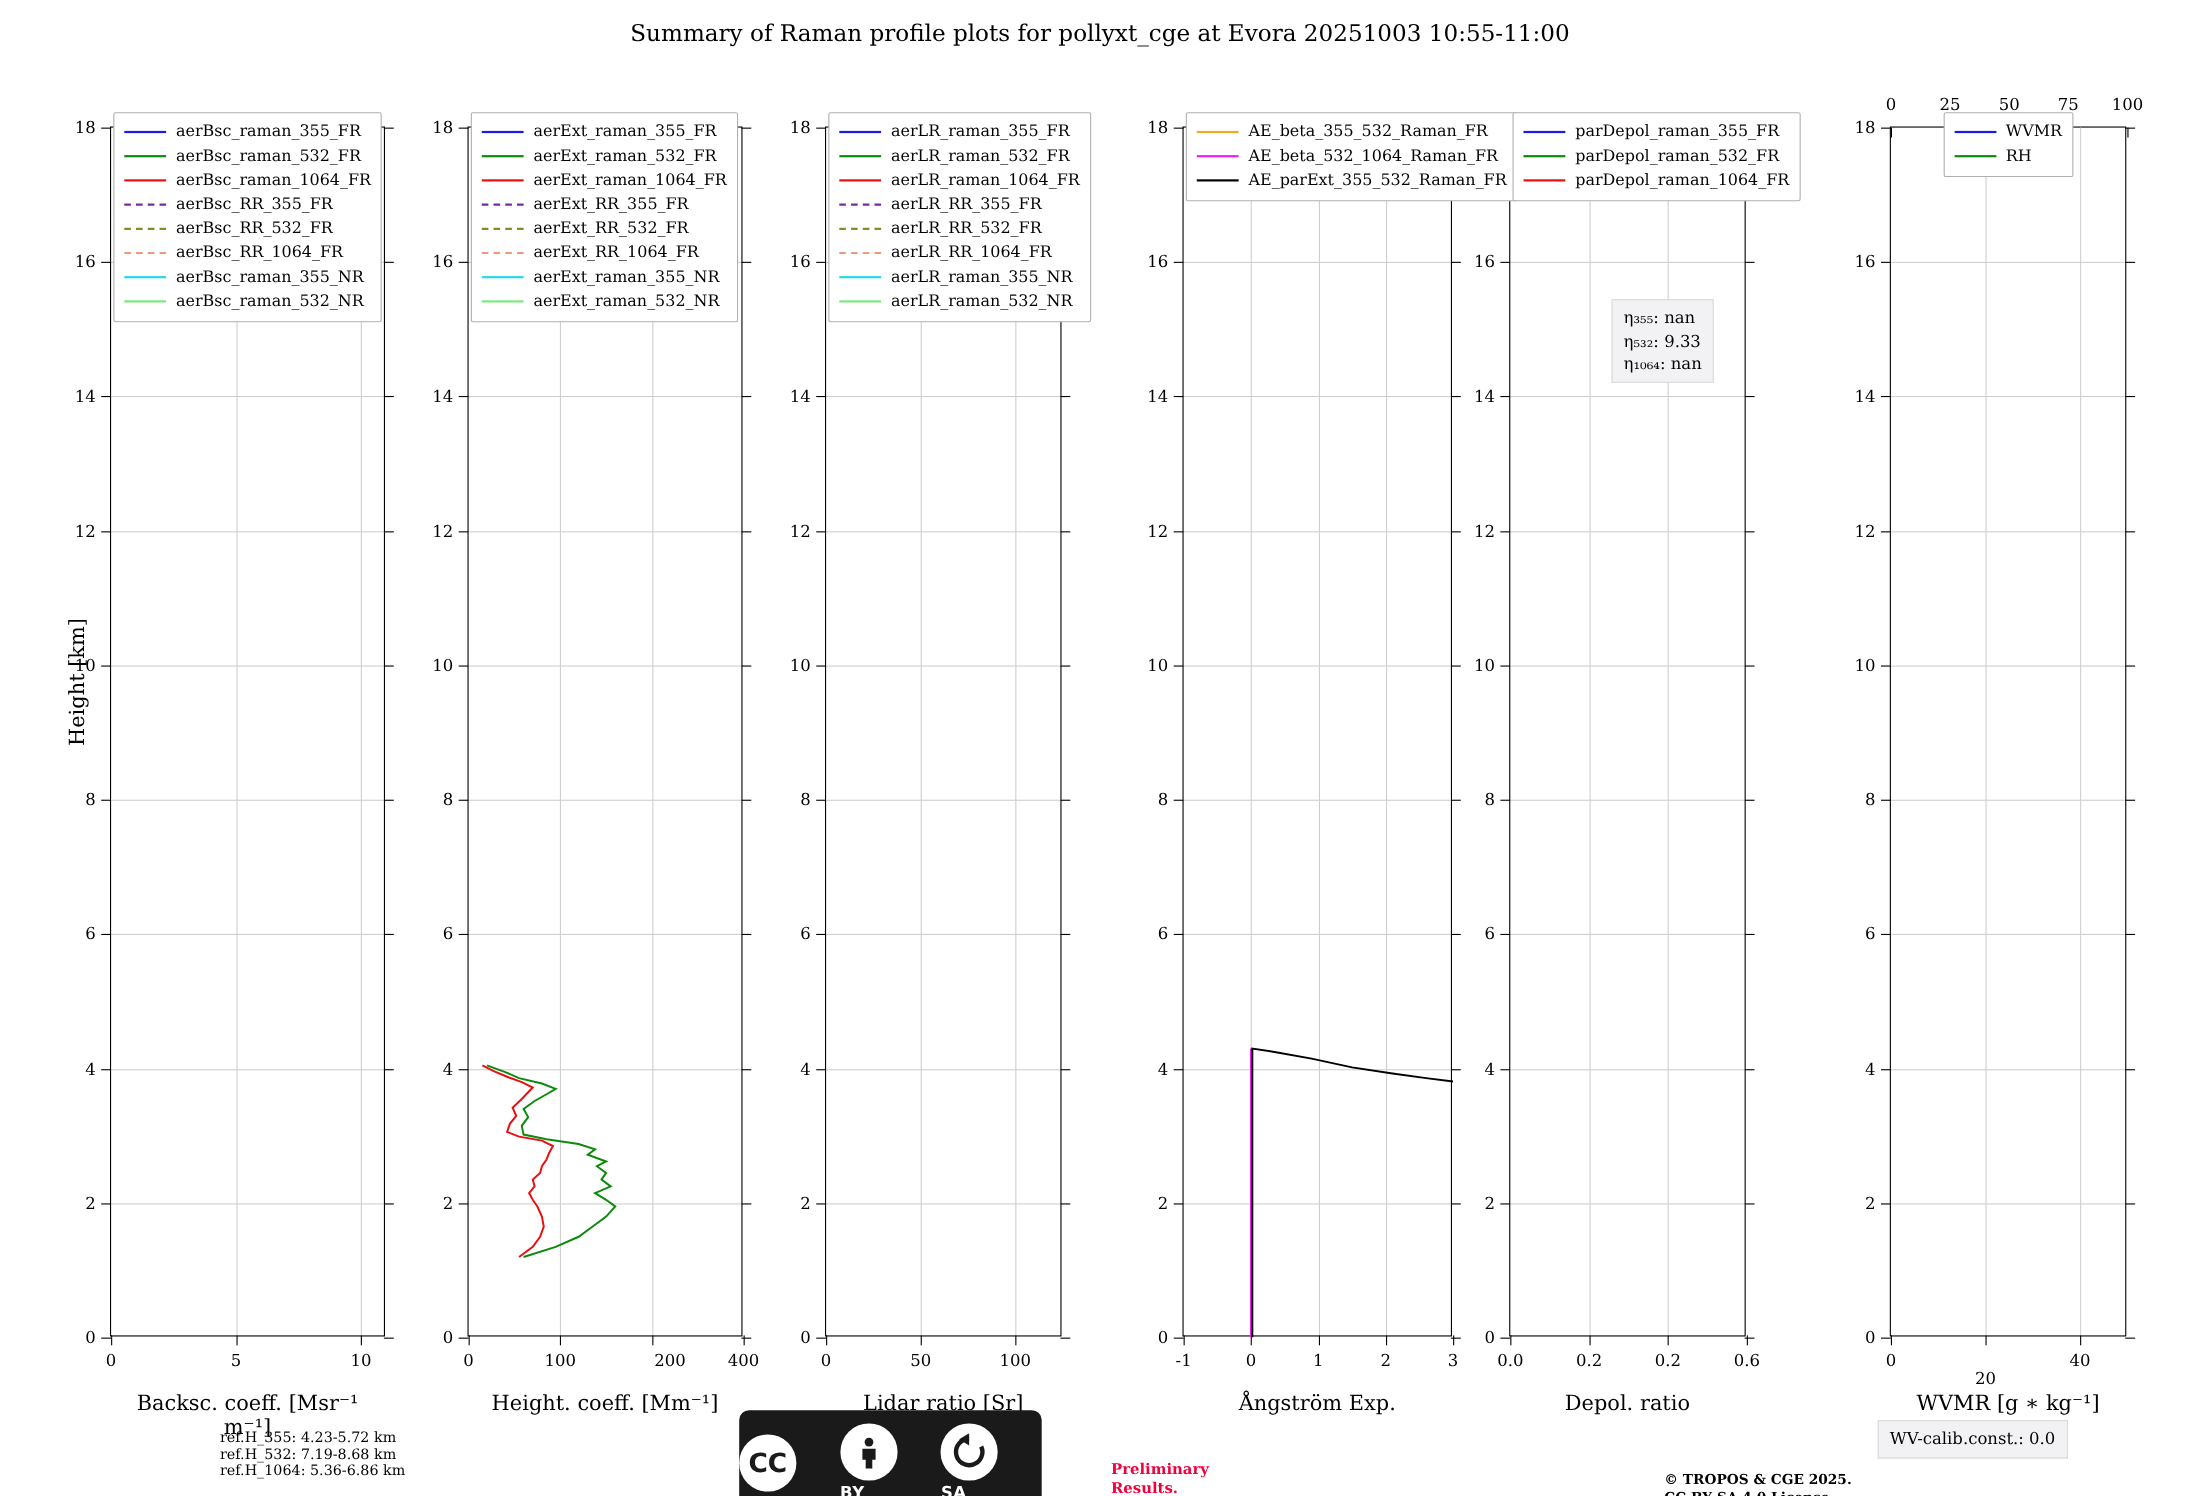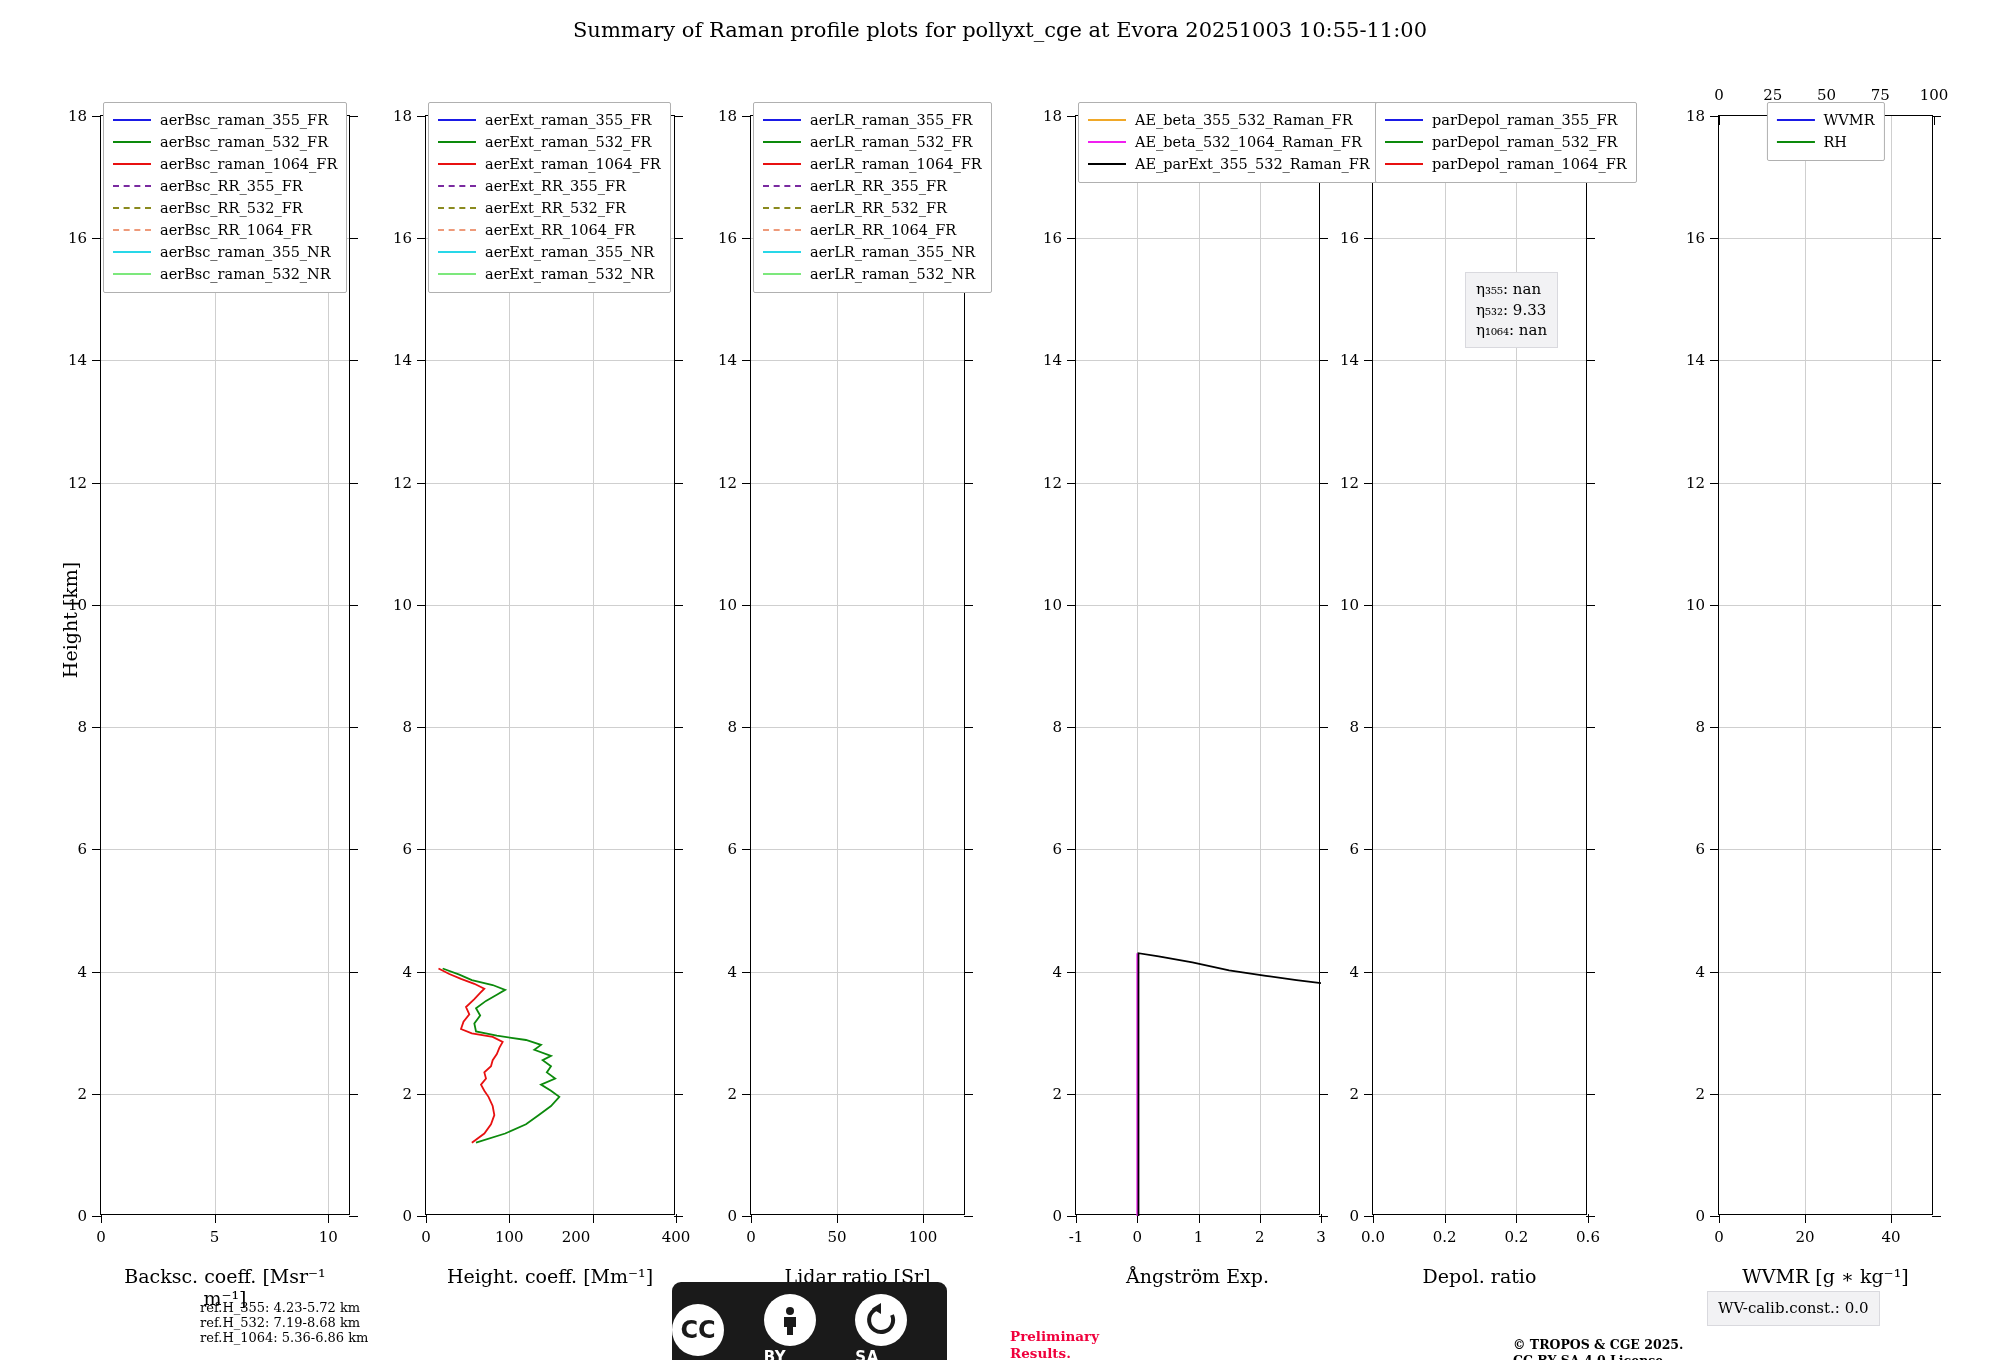--- a/index.html
+++ b/index.html
@@ -196,21 +196,21 @@
         <div class="ytick" style="top: 0px;"></div>
         <div class="ytick-r" style="top: 0px;"></div>
         <div class="ylab" style="top: 0px;">18</div>
         <div class="xtick" style="left: 0px;"></div>
         <div class="xlab" style="left: 0px;">0</div>
         <div class="vgridline" style="left: 83.3333px;"></div>
         <div class="xtick" style="left: 83.3333px;"></div>
         <div class="xlab" style="left: 83.3333px;">100</div>
         <div class="vgridline" style="left: 166.667px;"></div>
         <div class="xtick" style="left: 166.667px;"></div>
-        <div class="xlab" style="left: 150px;">200</div>
+        <div class="xlab" style="left: 183px;">200</div>
         <div class="xtick" style="left: 250px;"></div>
         <div class="xlab" style="left: 250px;">400</div>
         <svg width="250" height="1100" style="position: absolute; left: 0px; top: 0px;">
           <path d="M50.00 1026.67 L79.17 1017.50 L100.00 1008.33 L112.50 999.17 L125.00 990.00 L133.33 980.83 L125.00 974.72 L115.00 968.61 L129.17 962.50 L120.83 956.39 L125.00 950.28 L116.67 944.17 L125.00 939.89 L108.33 933.78 L115.00 928.89 L100.00 924.00 L70.83 919.72 L50.00 915.44 L48.33 907.50 L54.17 899.56 L50.00 892.22 L60.00 884.89 L70.83 878.78 L79.17 873.89 L66.67 869.00 L45.83 864.11 L33.33 858.61 L16.67 852.50" fill="none" stroke="#0c8a0c" stroke-width="1.8"></path>
           <path d="M45.83 1026.67 L58.33 1017.50 L65.00 1008.33 L68.33 999.17 L66.67 990.00 L62.50 980.83 L58.33 974.72 L55.00 968.61 L60.00 962.50 L58.33 956.39 L65.00 950.28 L66.67 944.17 L70.83 938.06 L73.33 931.94 L76.67 925.83 L66.67 920.94 L45.83 917.28 L35.00 913.00 L37.50 905.67 L43.33 898.33 L40.00 891.00 L48.33 883.06 L54.17 876.94 L58.33 872.67 L48.33 867.78 L35.00 862.89 L23.33 858.00 L12.50 852.50" fill="none" stroke="#e81010" stroke-width="1.8"></path>
         </svg>
       </div>
       <div class="legend">
         <div class="row">
           <span class="swatch" style="border-top-style: solid; border-top-color: rgb(26, 26, 230);"></span>
@@ -512,21 +512,21 @@
         <div class="ytick" style="top: 122.222px;"></div>
         <div class="ytick-r" style="top: 122.222px;"></div>
         <div class="ylab" style="top: 122.222px;">16</div>
         <div class="ytick" style="top: 0px;"></div>
         <div class="ytick-r" style="top: 0px;"></div>
         <div class="ylab" style="top: 0px;">18</div>
         <div class="xtick" style="left: 0px;"></div>
         <div class="xlab" style="left: 0px;">0</div>
         <div class="vgridline" style="left: 86px;"></div>
         <div class="xtick" style="left: 86px;"></div>
-        <div class="xlab" style="left: 86px;">20</div>
+        <div class="xlab" style="left: 86px; margin-top: 16px;">20</div>
         <div class="vgridline" style="left: 172px;"></div>
         <div class="xtick" style="left: 172px;"></div>
         <div class="xlab" style="left: 172px;">40</div>
         <div class="xtick-top" style="left: 0px;"></div>
         <div class="xlab-top" style="left: 0px;">0</div>
         <div class="xtick-top" style="left: 53.75px;"></div>
         <div class="xlab-top" style="left: 53.75px;">25</div>
         <div class="xtick-top" style="left: 107.5px;"></div>
         <div class="xlab-top" style="left: 107.5px;">50</div>
         <div class="xtick-top" style="left: 161.25px;"></div>

